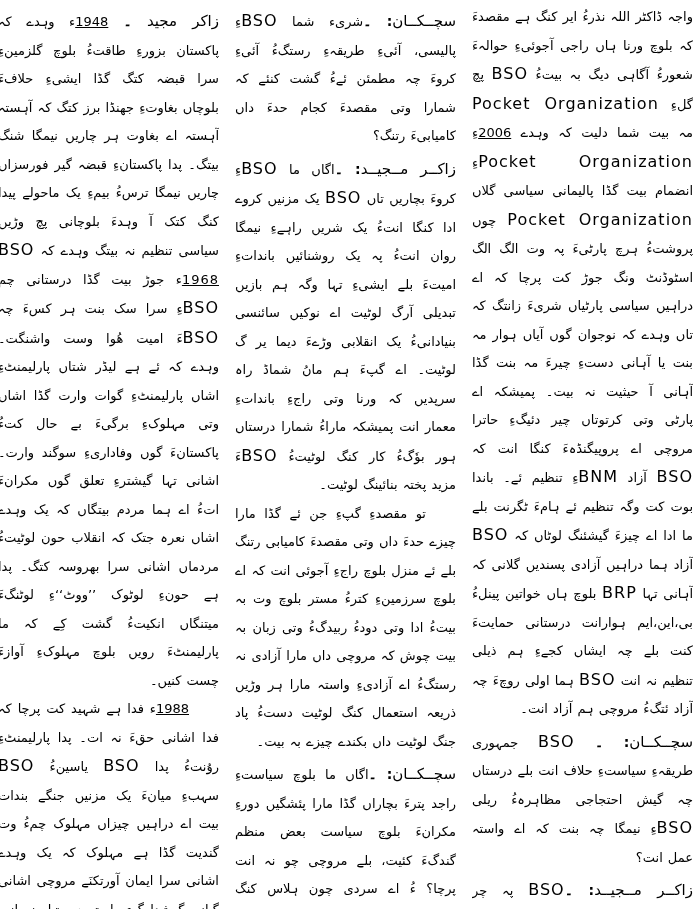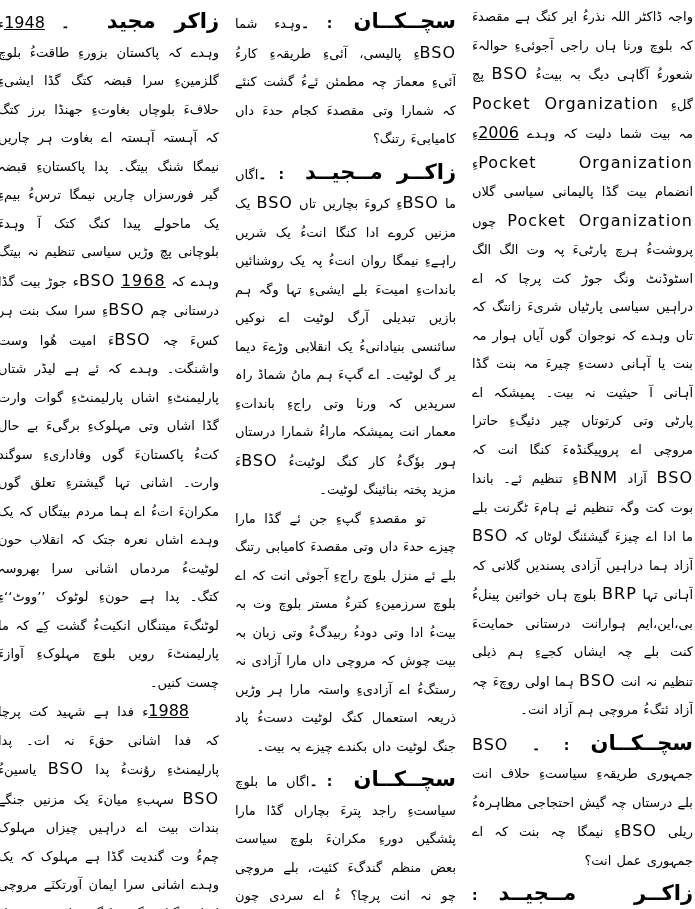--- a/index.html
+++ b/index.html
@@ -25,55 +25,54 @@
     margin:0;
     direction:rtl;
     text-align:justify;
     font-size:13px;
     line-height:28.5px;
     word-spacing:1px;
   }
   .para.qa{margin-top:4px;}
   .para.indent{text-indent:30px;}
   .speaker{
-    font-weight:bold;
-    font-size:21px;
+    font-weight:normal;
+    font-size:15px;
     letter-spacing:0px;
     white-space:nowrap;
-    margin-left:21px;
   }
   .sep{font-weight:bold;font-size:14px;}
   .latin{
     font-family:"DejaVu Sans",sans-serif;
     font-size:16px;
     direction:ltr;
     unicode-bidi:embed;
     letter-spacing:1px;
   }
   .date{
     font-family:"DejaVu Sans",sans-serif;
-    font-size:16px;
+    font-size:13px;
     direction:ltr;
     unicode-bidi:embed;
     text-decoration:underline;
     letter-spacing:1px;
   }
 </style>
 </head>
 <body>
 
 <div class="page">
 
 <div class="column">
       <p class="para"><span>واجہ ڈاکٹر اللہ نذرءُ ایر کنگ ہے مقصدءَ کہ بلوچ ورنا ہاں راجی آجوئیءِ حوالہءَ شعورءُ آگاہی دیگ بہ بیتءُ </span><span class="latin">BSO</span><span> پچ گلءِ </span><span class="latin">Pocket Organization</span><span> مہ بیت شما دلیت کہ وہدے </span><span class="date">2006</span><span>ءِ </span><span class="latin">Pocket Organization</span><span>ءِ انضمام بیت گڈا پالیمانی سیاسی گلاں </span><span class="latin">Pocket Organization</span><span> چوں پروشتءُ ہرچ پارٹیءَ پہ وت الگ الگ اسٹوڈنٹ ونگ جوڑ کت پرچا کہ اے دراہیں سیاسی پارٹیاں شریءَ زانتگ کہ تاں وہدے کہ نوجوان گوں آیاں ہوار مہ بنت یا آہانی دستءِ چیرءَ مہ بنت گڈا آہانی آ حیثیت نہ بیت۔ پمیشکہ اے پارٹی وتی کرتوتاں چیر دئیگءِ حاترا مروچی اے پروپیگنڈہءَ کنگا انت کہ </span><span class="latin">BSO</span><span> آزاد </span><span class="latin">BNM</span><span>ءِ تنظیم ئے۔ باندا بوت کت وگہ تنظیم ئے ہامءَ ٹگرنت بلے ما ادا اے چیزءَ گیشئنگ لوٹاں کہ </span><span class="latin">BSO</span><span> آزاد ہما دراہیں آزادی پسندیں گلانی کہ آہانی تہا </span><span class="latin">BRP</span><span> بلوچ ہاں خواتین پینلءُ بی،این،ایم ہوارانت درستانی حمایتءَ کنت بلے چہ ایشاں کجےءِ ہم ذیلی تنظیم نہ انت </span><span class="latin">BSO</span><span> ہما اولی روچءَ چہ آزاد ئتگءُ مروچی ہم آزاد انت۔</span></p>
-      <p class="para qa"><span class="speaker">سچــکــان</span><span class="sep">: ۔ </span><span class="latin">BSO</span><span> جمہوری طریقہءِ سیاستءِ حلاف انت بلے درستاں چہ گیش احتجاجی مظاہرہءُ ریلی </span><span class="latin">BSO</span><span>ءِ نیمگا چہ بنت کہ اے جمہوری عمل انت؟</span></p>
+      <p class="para qa"><span class="speaker">سچــکــان</span><span class="sep">: ۔ </span><span class="latin">BSO</span><span> جمہوری طریقہءِ سیاستءِ حلاف انت بلے درستاں چہ گیش احتجاجی مظاہرہءُ ریلی </span><span class="latin">BSO</span><span>ءِ نیمگا چہ بنت کہ اے واستہ عمل انت؟</span></p>
       <p class="para qa"><span class="speaker">زاکــر مــجیــد</span><span class="sep">: ۔</span><span class="latin">BSO</span><span> پہ چر جمہوری سیاستءِ حلاف نہ بوتگءُ ہاں ما پاکستانی جمہوری سیاستءِ حلاف ایںءُ ما دنیاءِ معزب ایں اقواماں اے حبرءَ باور کنگ لوٹاں کہ بلوچ یک سیکولر ایں قوم ئے۔ ءُ دنیاءِ تہا ہرچ قومءَ وتی دفاع کنگءِ حق ہست انت توری آ مسلح بہ</span></p>
     </div>
     <div class="column">
-      <p class="para qa"><span class="speaker">سچــکــان</span><span class="sep">: ۔</span><span>وہدء شما </span><span class="latin">BSO</span><span>ءِ پالیسی، آئیءِ طریقہءِ کارءُ آئیءِ معمارَ چہ مطمئن ئےءُ گشت کنئے کہ شمارا وتی مقصدءَ کجام حدءَ داں کامیابیءَ رتنگ؟</span></p>
+      <p class="para qa"><span class="speaker">سچــکــان</span><span class="sep">: ۔</span><span>شریء شما </span><span class="latin">BSO</span><span>ءِ پالیسی، آئیءِ طریقہءِ رستگءُ آئیءِ کروءَ چہ مطمئن ئےءُ گشت کنئے کہ شمارا وتی مقصدءَ کجام حدءَ داں کامیابیءَ رتنگ؟</span></p>
       <p class="para qa"><span class="speaker">زاکــر مــجیــد</span><span class="sep">: ۔</span><span>اگاں ما </span><span class="latin">BSO</span><span>ءِ کروءَ بچاریں تاں </span><span class="latin">BSO</span><span> یک مزنیں کروے ادا کنگا انتءُ یک شریں راہےءِ نیمگا روان انتءُ پہ یک روشنائیں بانداتءِ امیتءَ بلے ایشیءِ تہا وگہ ہم بازیں تبدیلی آرگ لوٹیت اے نوکیں سائنسی بنیادانیءُ یک انقلابی وڑےءَ دیما یر گ لوٹیت۔ اے گپءَ ہم ماںُ شماڈ راہ سرپدیں کہ ورنا وتی راجءِ بانداتءِ معمار انت پمیشکہ ماراءُ شمارا درستاں ہور بوٗگءُ کار کنگ لوٹیتءُ </span><span class="latin">BSO</span><span>ءَ مزید پختہ بنائینگ لوٹیت۔</span></p>
       <p class="para indent"><span>تو مقصدءِ گپءِ جن ئے گڈا مارا چیزے حدءَ داں وتی مقصدءَ کامیابی رتنگ بلے ئے منزل بلوچ راجءِ آجوئی انت کہ اے بلوچ سرزمینءِ کترءُ مستر بلوچ وت بہ بیتءُ ادا وتی دودءُ ربیدگءُ وتی زبان بہ بیت چوش کہ مروچی داں مارا آزادی نہ رستگءُ اے آزادیءِ واستہ مارا ہر وڑیں ذریعہ استعمال کنگ لوٹیت دستءُ پاد جنگ لوٹیت داں بکندے چیزے بہ بیت۔</span></p>
       <p class="para qa"><span class="speaker">سچــکــان</span><span class="sep">: ۔</span><span>اگاں ما بلوچ سیاستءِ راجد پترءَ بچاراں گڈا مارا پئشگیں دورءِ مکرانءَ بلوچ سیاست بعض منظم گندگءَ کئیت، بلے مروچی چو نہ انت پرچا؟ ءُ اے سردی چون ہلاس کنگ بیت؟</span></p>
     </div>
     <div class="column">
       <p class="para qa"><span class="speaker">زاکر مجید</span><span class="sep"> ۔ </span><span class="date">1948</span><span>ء وہدے کہ پاکستان بزورءِ طاقتءُ بلوچ گلزمینءِ سرا قبضہ کتگ گڈا ایشیءِ حلافءَ بلوچاں بغاوتءِ جھنڈا برز کتگ کہ آہستہ آہستہ اے بغاوت ہر چاریں نیمگا شنگ بیتگ۔ پدا پاکستانءِ قبضہ گیر فورسزاں چاریں نیمگا ترسءُ بیمءِ یک ماحولے پیدا کنگ کتک آ وہدءَ بلوچانی پچ وڑیں سیاسی تنظیم نہ بیتگ وہدے کہ </span><span class="latin">BSO</span><span> </span><span class="date">1968</span><span>ء جوڑ بیت گڈا درستانی چم </span><span class="latin">BSO</span><span>ءِ سرا سک بنت ہر کسءَ چہ </span><span class="latin">BSO</span><span>ءَ امیت ھُوا وست واشنگت۔ وہدے کہ ئے ہے لیڈر شتاں پارلیمنٹءِ اشاں پارلیمنٹءِ گوات وارت گڈا اشاں وتی مہلوکءِ برگیءَ بے حال کتءُ پاکستانءَ گوں وفاداریءِ سوگند وارت۔ اشانی تہا گیشترءِ تعلق گوں مکرانءَ اتءُ اے ہما مردم بیتگاں کہ یک وہدے اشاں نعرہ جتک کہ انقلاب حون لوٹیتءُ مردماں اشانی سرا بھروسہ کتگ۔ پدا ہے حونءِ لوٹوک ’’ووٹ‘‘ءِ لوٹنگءَ میتنگاں انکیتءُ گشت کِے کہ ما پارلیمنٹءَ رویں بلوچ مہلوکءِ آوازءَ چست کنیں۔</span></p>
       <p class="para indent"><span class="date">1988</span><span>ء فدا ہے شہید کت پرچا کہ فدا اشانی حقءَ نہ ات۔ پدا پارلیمنٹءِ رۇنتءُ پدا </span><span class="latin">BSO</span><span> یاسینءُ </span><span class="latin">BSO</span><span> سہبءِ میانءَ یک مزنیں جنگے بندات بیت اے دراہیں چیزاں مہلوک چمءُ وت گندیت گڈا ہے مہلوک کہ یک وہدے اشانی سرا ایمان آورتکنَے مروچی اشانی گپانی گوشدارگءِ واستہ ہم تیار نہ انت اشانی اے عملءَ چہ مکرانءُ دراہیں ساحلی بیلٹءَ یک بلائیں مایوسی بے شنک بیت۔ پدا مہلوکءِ دماغءَ دگہ چیزے ئے واتنگ ئے کہ ئے حکومت ترقیءِ دعویٰ کنگا انتءُ اے ترقیءِ تہا مارا ئے حصہ دیگ نہ بیگءَ انت مطلب</span></p>
     </div>
   </div>
 

